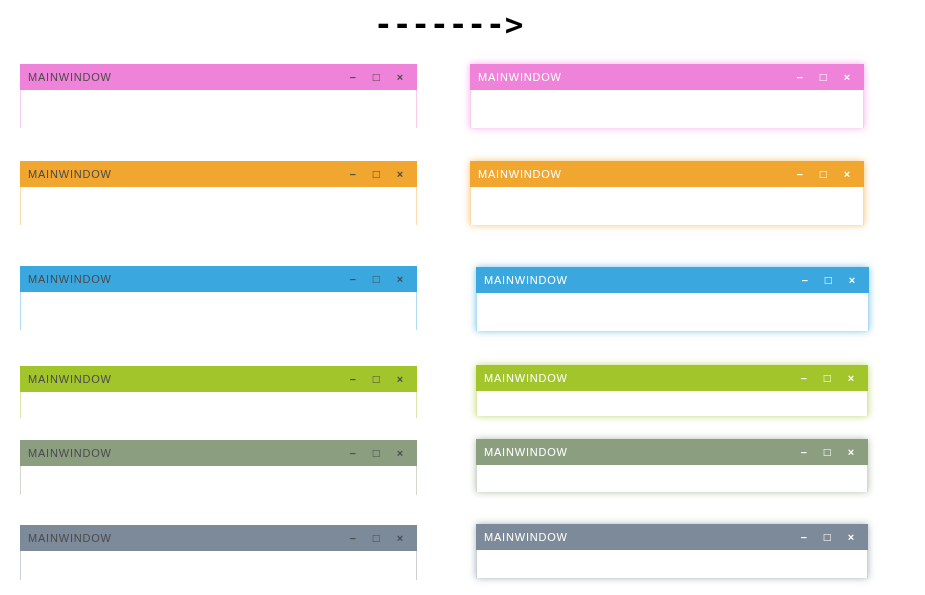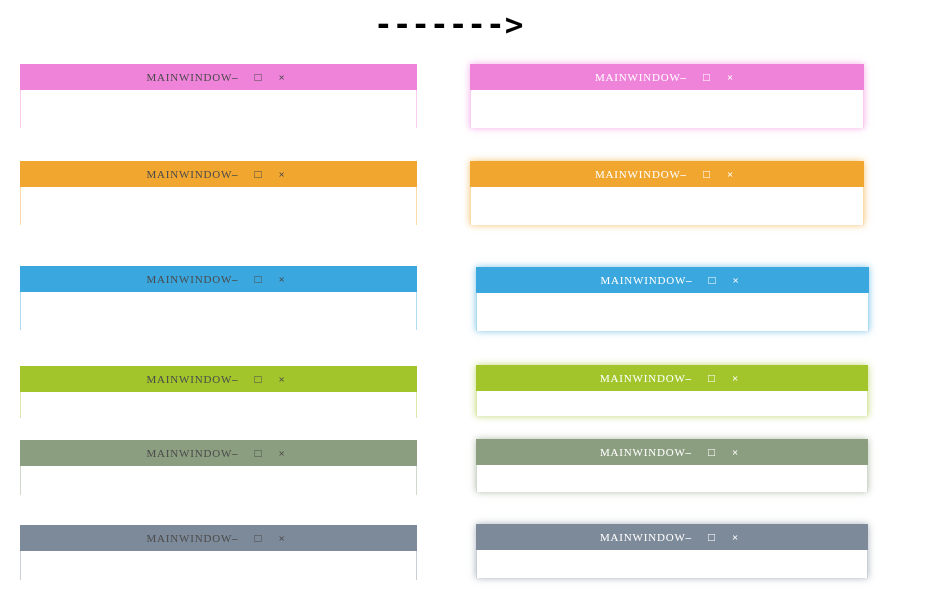--- a/index.html
+++ b/index.html
@@ -4,22 +4,22 @@
 <style>
   html,body{margin:0;padding:0;background:#ffffff;}
   #stage{position:relative;width:925px;height:595px;background:#ffffff;overflow:hidden;
          font-family:"Liberation Sans",sans-serif;}
 
   .arrow{position:absolute;left:374px;top:6px;color:#000;
          font-family:"DejaVu Sans Mono",monospace;font-weight:bold;font-size:31px;
          letter-spacing:0px;user-select:none;}
 
   .window{position:absolute;overflow:hidden;background:#ffffff;}
-  .titlebar{height:26px;display:flex;align-items:center;justify-content:center;
-            font-size:11px;letter-spacing:0.8px;font-family:Liberation Serif, serif;}
+  .titlebar{height:26px;display:flex;align-items:center;justify-content:space-between;
+            font-size:11px;letter-spacing:0.8px;}
   .title{padding-left:8px;line-height:26px;white-space:nowrap;}
   .controls{display:flex;align-items:center;gap:16px;padding-right:13px;}
   .ctl{font-size:11px;font-weight:bold;line-height:26px;cursor:default;}
   .ctl.maxi{font-size:12px;font-weight:normal;}
   .body{background:#ffffff;border-left:1px solid transparent;border-right:1px solid transparent;
         height:calc(100% - 26px);}
 </style>
 </head>
 <body>
 

